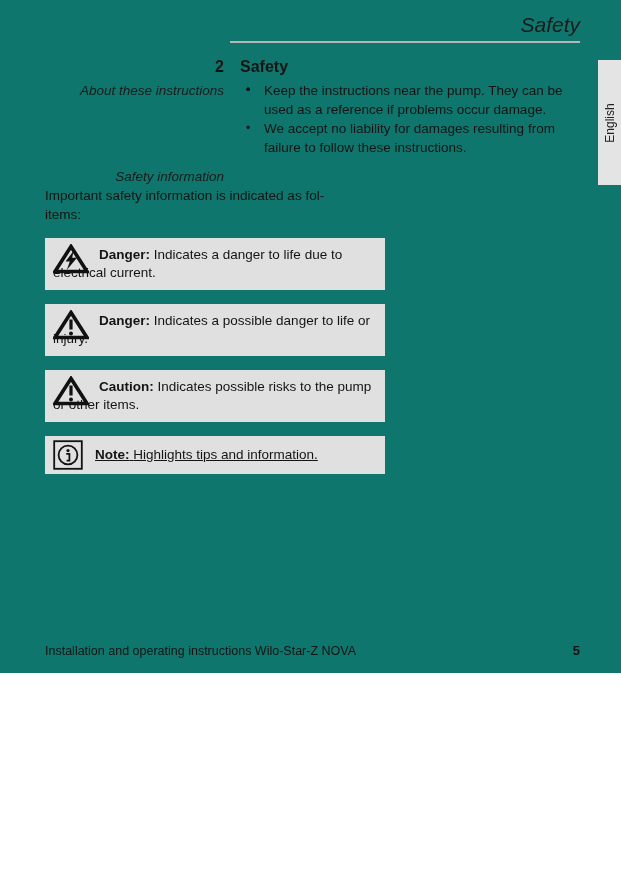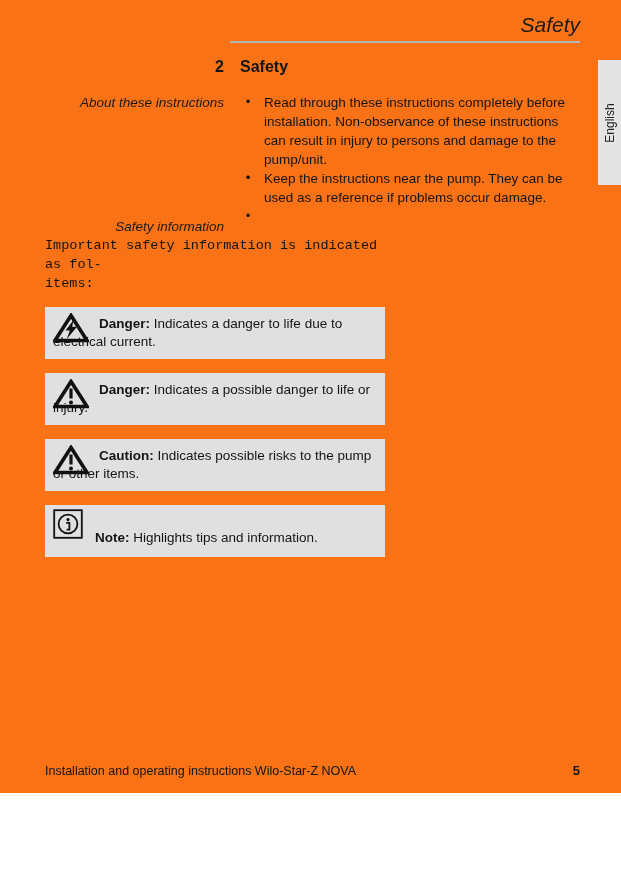--- a/index.html
+++ b/index.html
@@ -1,20 +1,20 @@
 <!DOCTYPE html>
 <html><head>
 <meta charset="utf-8">
 <style>
   html, body { margin: 0; padding: 0; background: #ffffff; }
   .page {
     position: relative;
     width: 621px;
-    height: 793px;
-    background: #f97316;
+    height: 673px;
+    background: #0f766e;
     font-family: "Liberation Sans", sans-serif;
     color: #141414;
     overflow: hidden;
   }
 
   
   .running-head {
     position: absolute;
     top: 12px;
     left: 230px;
@@ -79,21 +79,21 @@
     line-height: 20px;
   }
 
   .side-label {
     font-style: italic;
     font-size: 13.5px;
     line-height: 19px;
     color: #1a1a1a;
   }
 
-  .row-about { margin-top: 16px; }
+  .row-about { margin-top: 4px; }
   .row-safety-info { margin-top: 10px; flex-direction: column; }
 
   ul.bullets {
     margin: 0; padding: 0;
     list-style: none;
     font-size: 13.5px;
     line-height: 19px;
   }
   ul.bullets li {
     position: relative;
@@ -103,21 +103,20 @@
     position: absolute;
     left: 6px;
     top: 0;
     font-size: 12px;
   }
 
   .intro {
     margin: 0;
     font-size: 13.5px;
     line-height: 19px;
-    font-family: Liberation Mono, monospace;
   }
 
   .notice {
     position: relative;
     background: #e0e0e0;
     margin-top: 14px;
     padding: 8px 10px 8px 8px;
     font-size: 13.5px;
     line-height: 18px;
     min-height: 38px;
@@ -126,21 +125,21 @@
   .notice .notice-icon {
     position: absolute;
     top: 6px;
     left: 8px;
     width: 36px;
     height: 30px;
   }
   .notice .notice-text { text-indent: 46px; margin: 0; }
   .notice b { font-weight: bold; }
 
-  .notice.small { padding-top: 24px; padding-bottom: 10px; }
+  .notice.small { padding-top: 10px; padding-bottom: 10px; text-decoration: underline; }
   .notice.small .notice-icon { top: 4px; width: 30px; height: 30px; }
   .notice.small .notice-text { text-indent: 42px; }
 
   
   .footer {
     position: absolute;
     left: 45px;
     right: 41px;
     bottom: 15px;
     display: flex;
@@ -168,24 +167,24 @@
 
     <div class="row">
       <div class="label-col section-number">2</div>
       <div class="body-col section-title">Safety</div>
     </div>
 
     <div class="row row-about">
       <div class="label-col side-label">About these instructions</div>
       <div class="body-col">
         <ul class="bullets">
-          <li><span class="bullet">•</span><span>Read through these instructions completely before installation. Non-observance of these instructions can result in injury to persons and damage to the pump/unit.</span></li>
+          <li><span class="bullet">•</span></li>
           <li><span class="bullet">•</span></li>
           <li><span class="bullet">•</span><span>Keep the instructions near the pump. They can be used as a reference if problems occur damage.</span></li>
-          <li><span class="bullet">•</span></li>
+          <li><span class="bullet">•</span><span>We accept no liability for damages resulting from failure to follow these instructions.</span></li>
         </ul>
       </div>
     </div>
 
     <div class="row row-safety-info">
       <div class="label-col side-label">Safety information</div>
       <div class="body-col">
         <p class="intro"><span>Important safety information is indicated as fol-</span><br><span>items:</span></p>
 
         <div class="notice">

